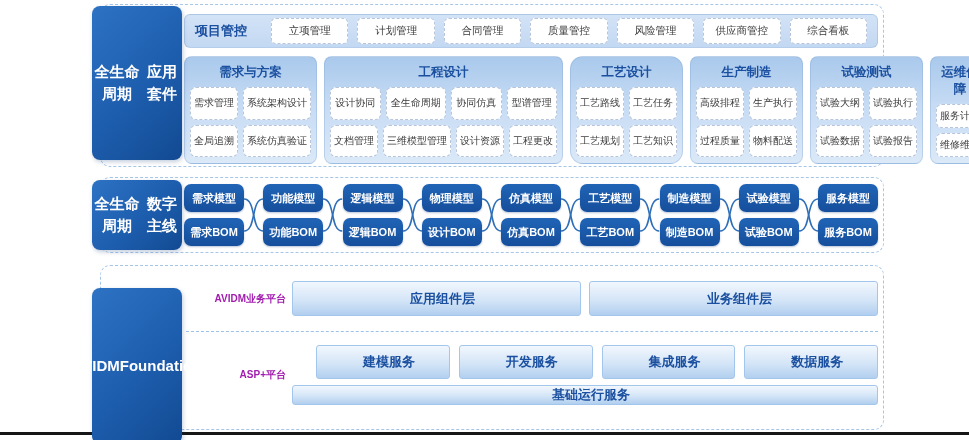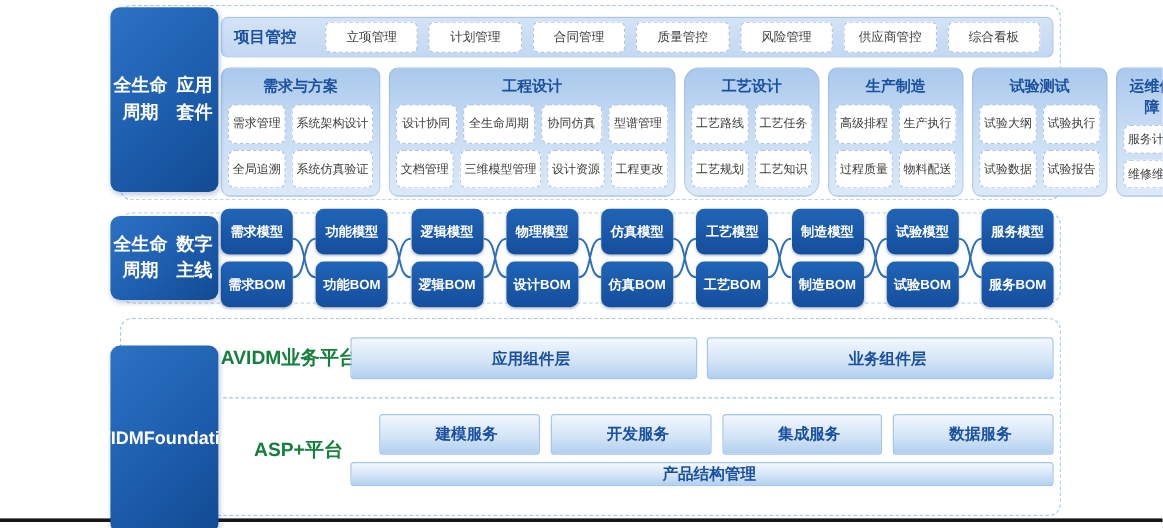--- a/index.html
+++ b/index.html
@@ -68,33 +68,33 @@
     flex:1 1 auto;background:#fff;border:1px dashed var(--chip-border);border-radius:6px;
     font-size:10px;color:var(--chip-text);display:flex;align-items:center;justify-content:center;
     white-space:nowrap;padding:0 3px;min-height:22px;
   }
 
   
   .mid-inner{position:absolute;inset:0;padding:0 6px 0 92px;display:flex;align-items:center;box-sizing:border-box;}
   .chain{flex:1;display:flex;align-items:center;}
   .stage{width:60px;flex:0 0 auto;display:flex;flex-direction:column;gap:6px;}
   .pill{
-    height:38px;border-radius:7px;color:#fff;font-weight:bold;font-size:11px;
+    height:28px;border-radius:7px;color:#fff;font-weight:bold;font-size:11px;
     display:flex;align-items:center;justify-content:center;white-space:nowrap;
     background:linear-gradient(180deg,#2064b6 0%,#154e9c 100%);
     box-shadow:0 1px 2px rgba(20,60,120,.3);
   }
   .link{flex:1 1 auto;height:54px;min-width:12px;}
   .link svg{width:100%;height:100%;display:block;}
   .link path{stroke:var(--connector);stroke-width:1.7;fill:none;}
 
   
   .bot-inner{position:absolute;inset:0;padding:16px 6px 14px 92px;display:flex;flex-direction:column;box-sizing:border-box;}
   .f-row{display:flex;align-items:center;}
-  .f-label{width:102px;flex:0 0 102px;text-align:right;font-weight:bold;font-size:16px;color:#15803d;white-space:nowrap;}
+  .f-label{width:102px;flex:0 0 102px;text-align:right;font-weight:bold;font-size:10px;color:#a21caf;white-space:nowrap;}
   .f-bars{flex:1;display:flex;gap:8px;margin-left:6px;}
   .fbar{
     flex:1;height:33px;border:1px solid #a3c6ec;border-radius:3px;
     background:linear-gradient(180deg,var(--bar-fill-top) 0%,var(--bar-fill-mid) 55%,var(--bar-fill-bottom) 100%);
     display:flex;align-items:center;justify-content:center;
     color:var(--navy-text);font-weight:bold;font-size:13px;white-space:nowrap;padding-left:12px;
   }
   .f-sep{border-top:1px dashed #9cc2e8;margin:15px 0 13px 2px;height:0;}
   .services{flex:1;display:flex;flex-direction:column;gap:6px;margin-left:6px;}
   .svc-row{display:flex;gap:9px;margin-left:24px;}
@@ -313,20 +313,20 @@
       <div class="f-sep"></div>
       <div class="f-row">
         <span class="f-label">ASP+平台</span>
         <div class="services">
           <div class="svc-row" id="service-bars">
               <div class="fbar">建模服务</div>
               <div class="fbar">开发服务</div>
               <div class="fbar">集成服务</div>
               <div class="fbar">数据服务</div>
             </div>
-          <div class="fbar wide-bar">产品结构管理</div>
+          <div class="fbar wide-bar">基础运行服务</div>
         </div>
       </div>
     </div>
   </section>
 
   <div class="bottom-line"></div>
 </div>
 
 </body></html>

